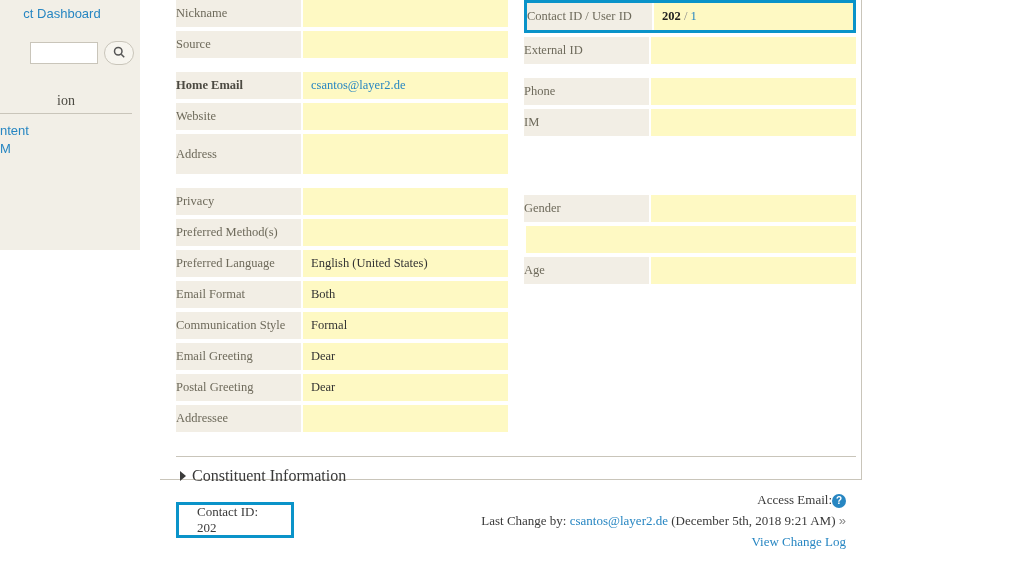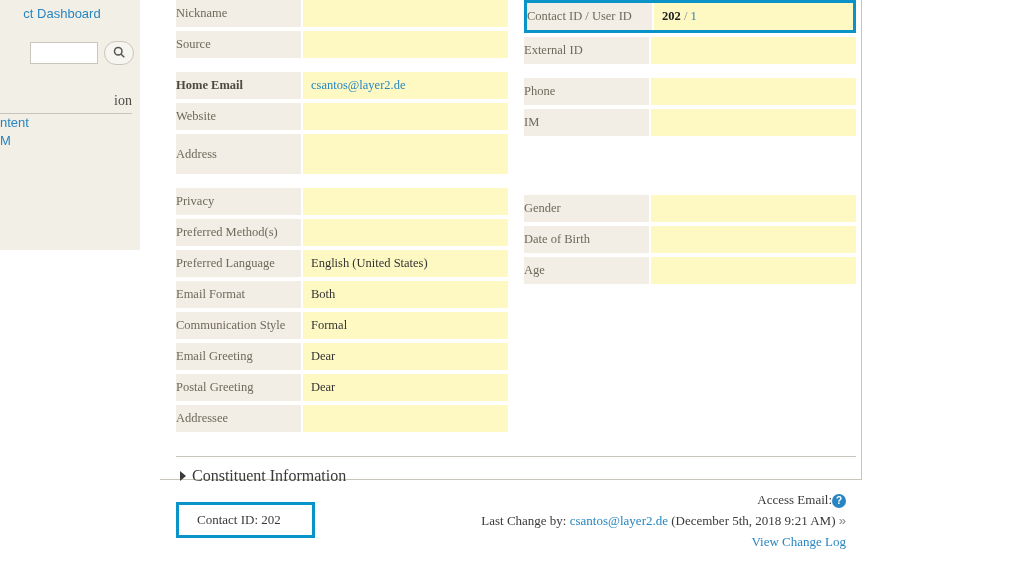--- a/index.html
+++ b/index.html
@@ -62,21 +62,22 @@
   .search-btn svg { width: 12px; height: 12px; }
   .sidebar-section {
     padding: 10px 8px 16px 0;
     background: #f2efe7;
   }
   .sidebar-section-title {
     color: #4c4a42;
     font-size: 14px;
     padding: 0 0 4px 0;
     border-bottom: 1px solid #c9c5ba;
-    text-align: right;
+    margin-bottom: 8px;
+    text-align: center;
   }
   .sidebar-section a { display: block; font-family: Arial, sans-serif; font-size: 13px; line-height: 1.4; }
 
   
   .main {
     position: absolute;
     left: 176px;
     top: 0;
     width: 680px;
   }
@@ -146,21 +147,21 @@
     font-family: Georgia, serif;
   }
   .contact-id-box {
     position: absolute;
     left: 0;
     top: 12px;
     border: 3px solid #0a93c9;
     padding: 10px 18px;
     font-size: 13px;
     color: #3a3a3a;
-    width: 139px;
+    width: 118px;
     height: 36px;
     display: flex;
     align-items: center;
   }
   .footer-right {
     position: absolute;
     right: 178px;
     top: 0;
     text-align: right;
     font-size: 13px;
@@ -304,21 +305,20 @@
       <div class="field-row">
         <div class="field-label">IM</div>
         <div class="field-value"></div>
       </div>
       <div class="gap" style="height:55px"></div>
       <div class="field-row">
         <div class="field-label">Gender</div>
         <div class="field-value"></div>
       </div>
       <div class="field-row">
-        <div class="field-label">Date of Birth</div>
         <div class="field-value"></div>
       </div>
       <div class="field-row">
         <div class="field-label">Age</div>
         <div class="field-value"></div>
       </div>
     </div>
   </div>
 
   <div class="constituent">

